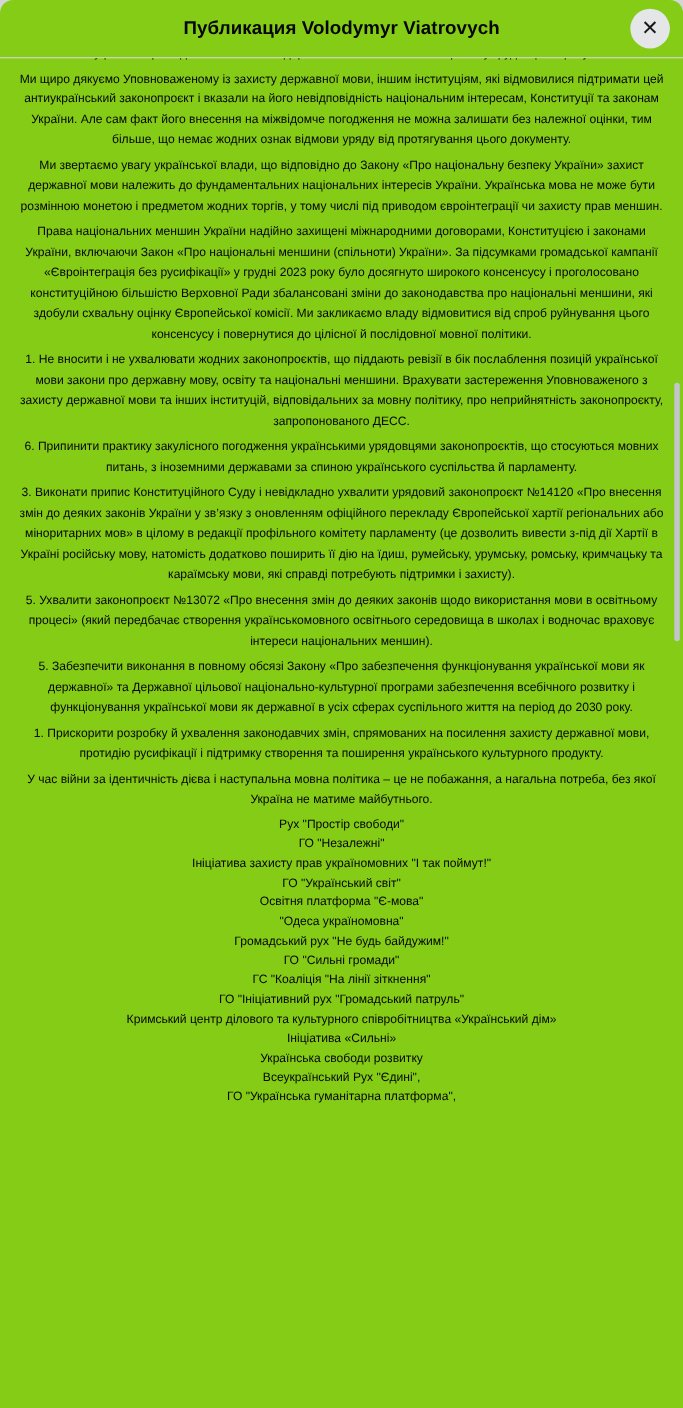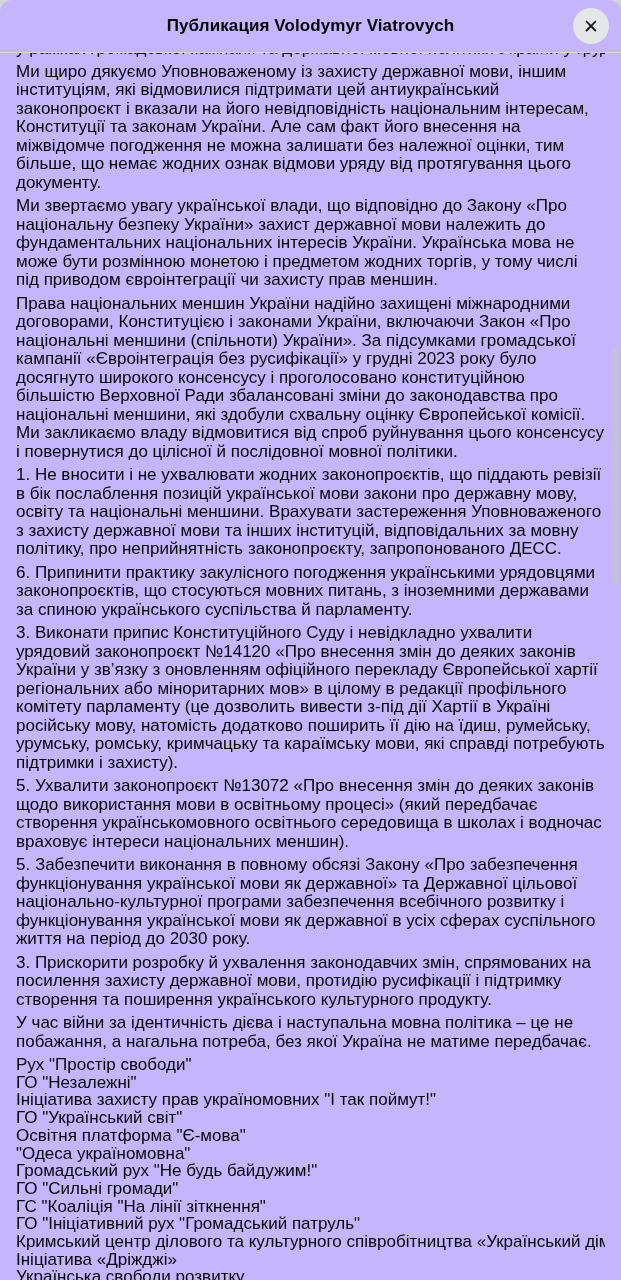--- a/index.html
+++ b/index.html
@@ -5,21 +5,21 @@
   html, body { margin: 0; padding: 0; }
   .stage {
     width: 621px; height: 1280px;
     background: #d3d5d9;
     position: relative;
     overflow: hidden;
     font-family: "Liberation Sans", sans-serif;
   }
   .dialog {
     position: absolute; inset: 0;
-    background: #c4b5fd;
+    background: #84cc16;
     border-radius: 12px 12px 0 0;
     overflow: hidden;
   }
   .dialog-header {
     position: relative;
     height: 52px;
     border-bottom: 1px solid #d6d9dd;
     display: flex; align-items: center; justify-content: center;
   }
   .dialog-title {
@@ -41,23 +41,24 @@
   .close-glyph {
     font-size: 19px;
     line-height: 1;
     color: #16191d;
   }
   .dialog-body {
     position: absolute;
     top: 53px; left: 0; right: 0; bottom: 0;
     padding: 0 16px;
     overflow: hidden;
-    font-size: 17px;
+    font-size: 11px;
     line-height: 18.5px;
     color: #050505;
+    text-align: center;
   }
   .clipped-line.top {
     margin-top: -13px;
     white-space: nowrap;
     overflow: hidden;
   }
   .paragraphs > .para { margin: 5px 0 0 0; }
   .paragraphs > .para:first-child { margin-top: 4px; }
   .signatories {
     margin-top: 5px;
@@ -91,37 +92,37 @@
 
       <div class="paragraphs">
           <div class="para">Ми щиро дякуємо Уповноваженому із захисту державної мови, іншим інституціям, які відмовилися підтримати цей антиукраїнський законопроєкт і вказали на його невідповідність національним інтересам, Конституції та законам України. Але сам факт його внесення на міжвідомче погодження не можна залишати без належної оцінки, тим більше, що немає жодних ознак відмови уряду від протягування цього документу.</div>
           <div class="para">Ми звертаємо увагу української влади, що відповідно до Закону «Про національну безпеку України» захист державної мови належить до фундаментальних національних інтересів України. Українська мова не може бути розмінною монетою і предметом жодних торгів, у тому числі під приводом євроінтеграції чи захисту прав меншин.</div>
           <div class="para">Права національних меншин України надійно захищені міжнародними договорами, Конституцією і законами України, включаючи Закон «Про національні меншини (спільноти) України». За підсумками громадської кампанії «Євроінтеграція без русифікації» у грудні 2023 року було досягнуто широкого консенсусу і проголосовано конституційною більшістю Верховної Ради збалансовані зміни до законодавства про національні меншини, які здобули схвальну оцінку Європейської комісії. Ми закликаємо владу відмовитися від спроб руйнування цього консенсусу і повернутися до цілісної й послідовної мовної політики.</div>
           <div class="para">1. Не вносити і не ухвалювати жодних законопроєктів, що піддають ревізії в бік послаблення позицій української мови закони про державну мову, освіту та національні меншини. Врахувати застереження Уповноваженого з захисту державної мови та інших інституцій, відповідальних за мовну політику, про неприйнятність законопроєкту, запропонованого ДЕСС.</div>
           <div class="para">6. Припинити практику закулісного погодження українськими урядовцями законопроєктів, що стосуються мовних питань, з іноземними державами за спиною українського суспільства й парламенту.</div>
           <div class="para">3. Виконати припис Конституційного Суду і невідкладно ухвалити урядовий законопроєкт №14120 «Про внесення змін до деяких законів України у зв’язку з оновленням офіційного перекладу Європейської хартії регіональних або міноритарних мов» в цілому в редакції профільного комітету парламенту (це дозволить вивести з-під дії Хартії в Україні російську мову, натомість додатково поширить її дію на їдиш, румейську, урумську, ромську, кримчацьку та караїмську мови, які справді потребують підтримки і захисту).</div>
           <div class="para">5. Ухвалити законопроєкт №13072 «Про внесення змін до деяких законів щодо використання мови в освітньому процесі» (який передбачає створення українськомовного освітнього середовища в школах і водночас враховує інтереси національних меншин).</div>
           <div class="para">5. Забезпечити виконання в повному обсязі Закону «Про забезпечення функціонування української мови як державної» та Державної цільової національно-культурної програми забезпечення всебічного розвитку і функціонування української мови як державної в усіх сферах суспільного життя на період до 2030 року.</div>
-          <div class="para">3. Прискорити розробку й ухвалення законодавчих змін, спрямованих на посилення захисту державної мови, протидію русифікації і підтримку створення та поширення українського культурного продукту.</div>
-          <div class="para">У час війни за ідентичність дієва і наступальна мовна політика – це не побажання, а нагальна потреба, без якої Україна не матиме передбачає.</div>
+          <div class="para">1. Прискорити розробку й ухвалення законодавчих змін, спрямованих на посилення захисту державної мови, протидію русифікації і підтримку створення та поширення українського культурного продукту.</div>
+          <div class="para">У час війни за ідентичність дієва і наступальна мовна політика – це не побажання, а нагальна потреба, без якої Україна не матиме майбутнього.</div>
         </div>
 
       <div class="signatories">
           <div class="sig">Рух "Простір свободи"</div>
           <div class="sig">ГО "Незалежні"</div>
           <div class="sig">Ініціатива захисту прав україномовних "І так поймут!"</div>
           <div class="sig">ГО "Український світ"</div>
           <div class="sig">Освітня платформа "Є-мова"</div>
           <div class="sig">"Одеса україномовна"</div>
           <div class="sig">Громадський рух "Не будь байдужим!"</div>
           <div class="sig">ГО "Сильні громади"</div>
           <div class="sig">ГС "Коаліція "На лінії зіткнення"</div>
           <div class="sig">ГО "Ініціативний рух "Громадський патруль"</div>
           <div class="sig">Кримський центр ділового та культурного співробітництва «Український дім»</div>
-          <div class="sig">Ініціатива «Дріжджі»</div>
+          <div class="sig">Ініціатива «Сильні»</div>
           <div class="sig">Українська свободи розвитку</div>
           <div class="sig">Всеукраїнський Рух "Єдині",</div>
           <div class="sig">ГО "Українська гуманітарна платформа",</div>
         </div>
     </div>
 
     <div class="scrollbar-thumb"></div>
   </div>
 </div>
 

